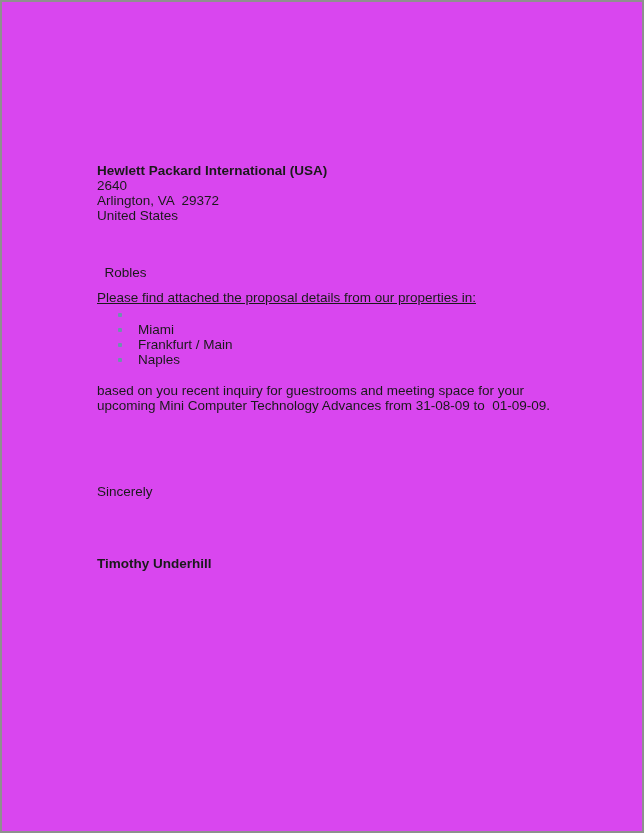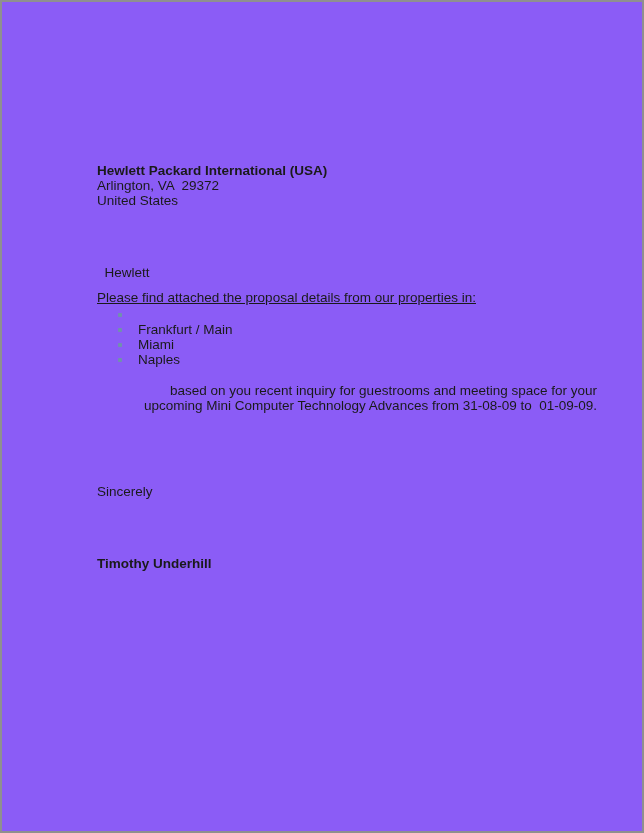--- a/index.html
+++ b/index.html
@@ -46,51 +46,52 @@
     min-height: 15px;
   }
   .bullet {
     position: absolute;
     left: 21px;
     top: 6px;
     width: 4px;
     height: 4px;
     border-radius: 1px;
   }
-  .closing      { top: 381px; text-align: right; }
+  .closing      { top: 381px; }
   .signoff      { top: 482px; }
   .signature    { top: 554px; }
 </style>
 </head>
 <body>
 
-<div class="page" style="border-color: rgb(143, 143, 143); background: #8b5cf6; color: rgb(26, 26, 26);">
+<div class="page" style="border-color: rgb(143, 143, 143); background: #d946ef; color: rgb(26, 26, 26);">
 
   <div class="block address-block">
     <div class="bold pre">Hewlett Packard International (USA)</div>
+    <div class="pre">2640</div>
     <div class="pre">Arlington, VA  29372</div>
     <div class="pre">United States</div>
   </div>
 
-  <div class="block salutation pre">  Hewlett</div>
+  <div class="block salutation pre">  Robles</div>
 
   <div class="block intro pre">Please find attached the proposal details from our properties in:</div>
 
   <ul class="block property-list">
     <li>
       <span class="bullet" style="background: rgb(112, 144, 174);"></span>
       <span class="pre"></span>
     </li>
     <li>
       <span class="bullet" style="background: rgb(112, 144, 174);"></span>
-      <span class="pre">Frankfurt / Main</span>
+      <span class="pre">Miami</span>
     </li>
     <li>
       <span class="bullet" style="background: rgb(112, 144, 174);"></span>
-      <span class="pre">Miami</span>
+      <span class="pre">Frankfurt / Main</span>
     </li>
     <li>
       <span class="bullet" style="background: rgb(112, 144, 174);"></span>
       <span class="pre">Naples</span>
     </li>
   </ul>
 
   <div class="block closing pre">based on you recent inquiry for guestrooms and meeting space for your
 upcoming Mini Computer Technology Advances from 31-08-09 to  01-09-09.</div>
 

